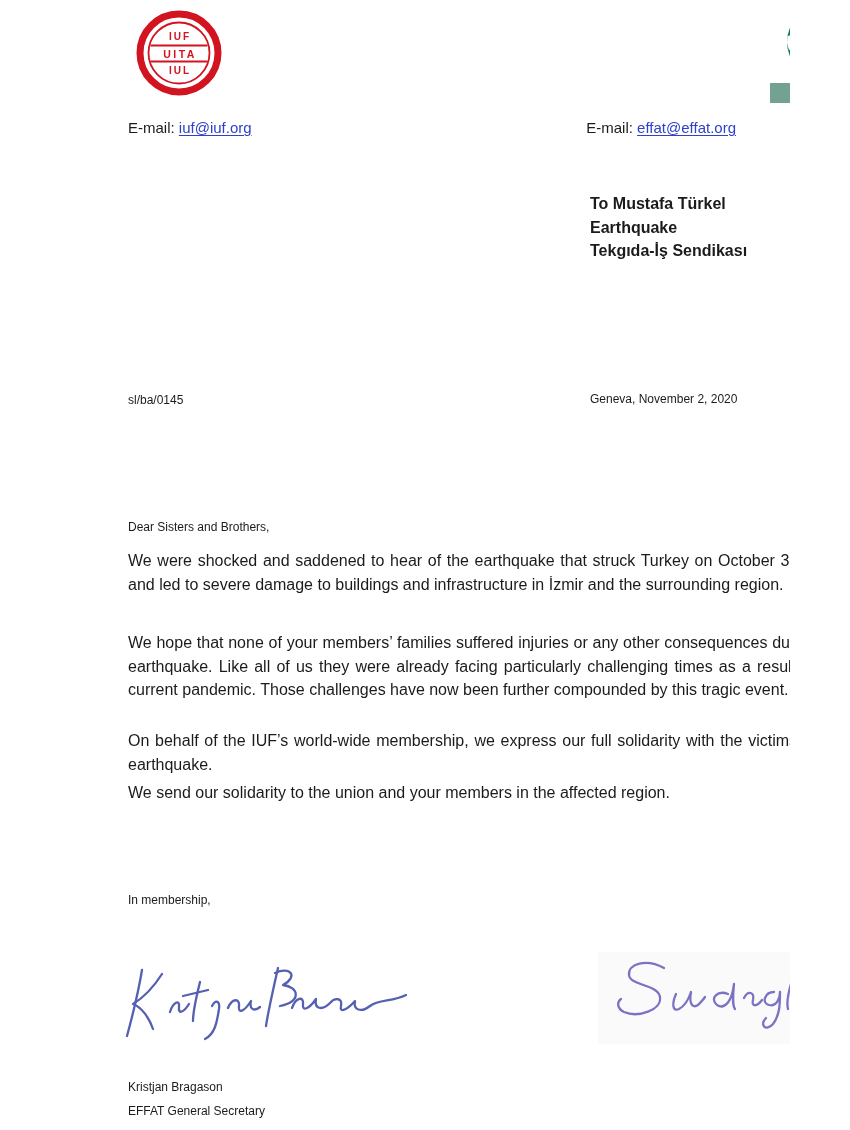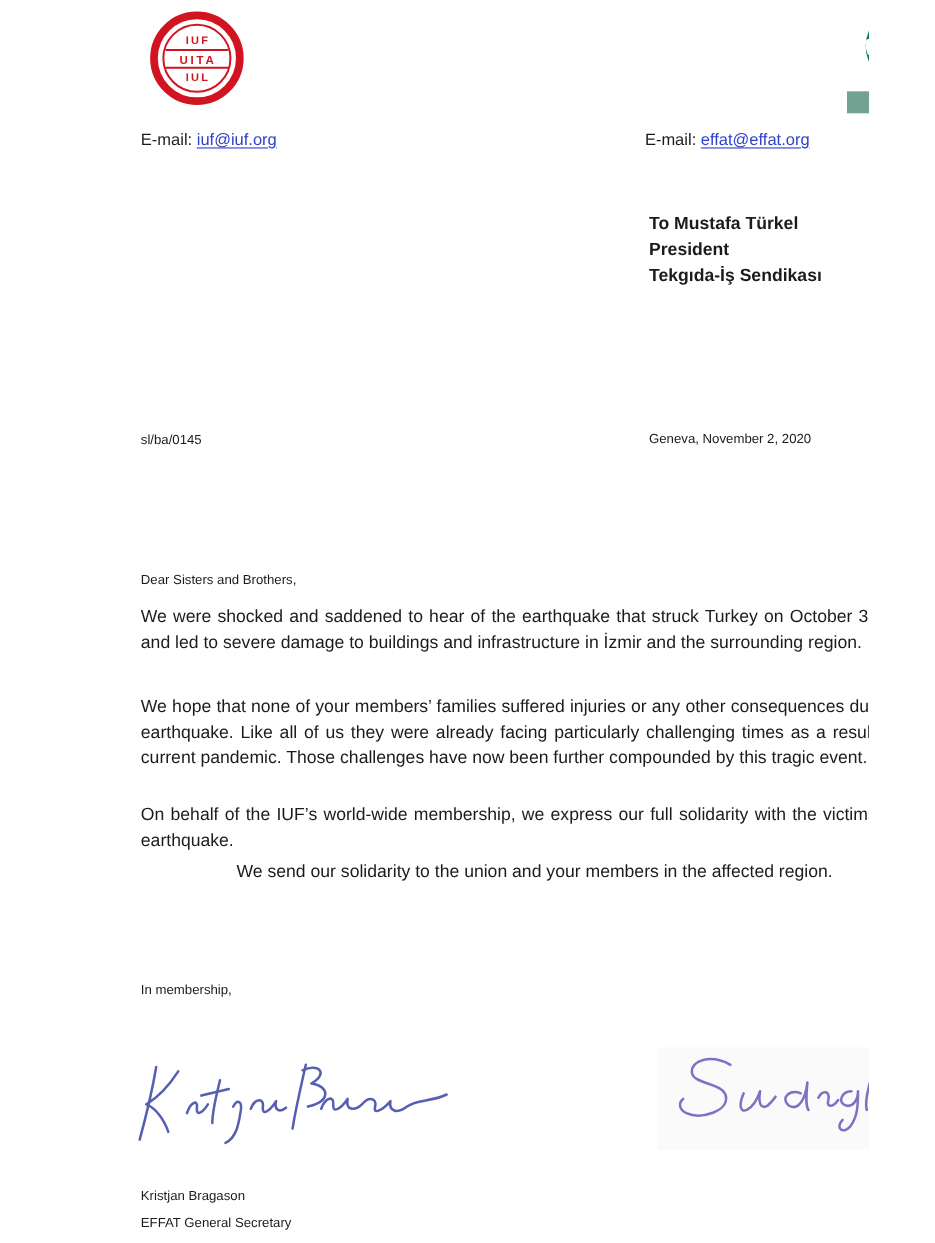--- a/index.html
+++ b/index.html
@@ -16,21 +16,21 @@
     font-family:"Liberation Sans","DejaVu Sans",sans-serif;
     overflow:hidden;
   }
   .abs{position:absolute}
   .email-line{font-size:15px;color:var(--text)}
   .email-line a{color:var(--link);text-underline-offset:2px}
   .recipient{font-weight:bold;font-size:16px;line-height:23.5px}
   .plain{font-size:12px;line-height:23.5px}
   .subject{font-weight:bold;font-size:16.5px}
   .body-par{font-size:16px;line-height:23.5px;text-align:justify;margin:0;width:716px}
-  .body-par.last-left{text-align:center}
+  .body-par.last-left{text-align:left}
   .name-block{font-size:12px;line-height:23.5px}
   .iuf-stroke{stroke:var(--iuf-red)}
   .iuf-fill{fill:var(--iuf-red);font-family:"Liberation Sans",sans-serif;font-weight:bold}
   .effat-circle{fill:var(--effat-green)}
   .effat-banner-rect{fill:var(--effat-banner)}
   .effat-label{fill:#ffffff;font-family:"Liberation Sans",sans-serif;font-weight:bold;font-size:13px;letter-spacing:5px}
   .sig path{fill:none;stroke-width:2.3;stroke-linecap:round;stroke-linejoin:round}
   .sig-left path{stroke:var(--ink-left)}
   .sig-right path{stroke:var(--ink-right)}
   .sig-right-bg{background:#fbfafa}
@@ -74,21 +74,21 @@
     <span>E-mail:</span>
     <a href="#">iuf@iuf.org</a>
   </div>
   <div class="abs email-line" style="right:54px;top:119px">
     <span>E-mail:</span>
     <a href="#">effat@effat.org</a>
   </div>
 
   <div class="abs recipient" style="left:530px;top:192px">
     <div>To Mustafa Türkel</div>
-    <div>President</div>
+    <div>Earthquake</div>
     <div>Tekgıda-İş Sendikası</div>
   </div>
 
   <div class="abs plain" style="left:68px;top:389px">sl/ba/0145</div>
   <div class="abs plain" style="left:530px;top:388px">Geneva, November 2, 2020</div>
 
 
   <div class="abs plain" style="left:68px;top:516px">Dear Sisters and Brothers,</div>
 
   <p class="abs body-par" style="left:68px;top:549px">We were shocked and saddened to hear of the earthquake that struck Turkey on October 30, 2020 and led to severe damage to buildings and infrastructure in İzmir and the surrounding region.</p>

